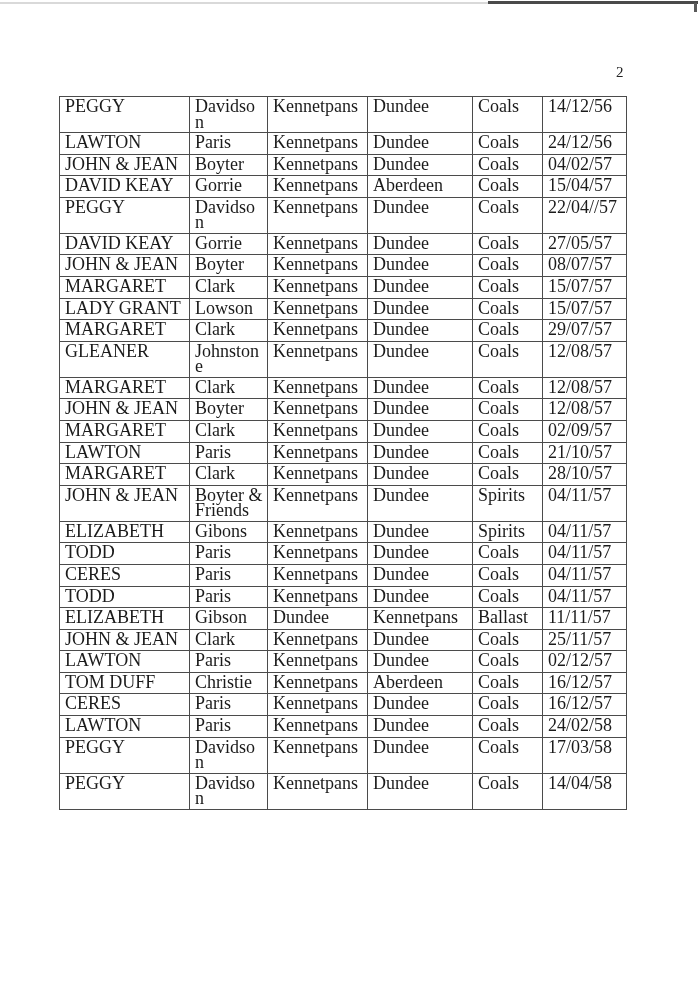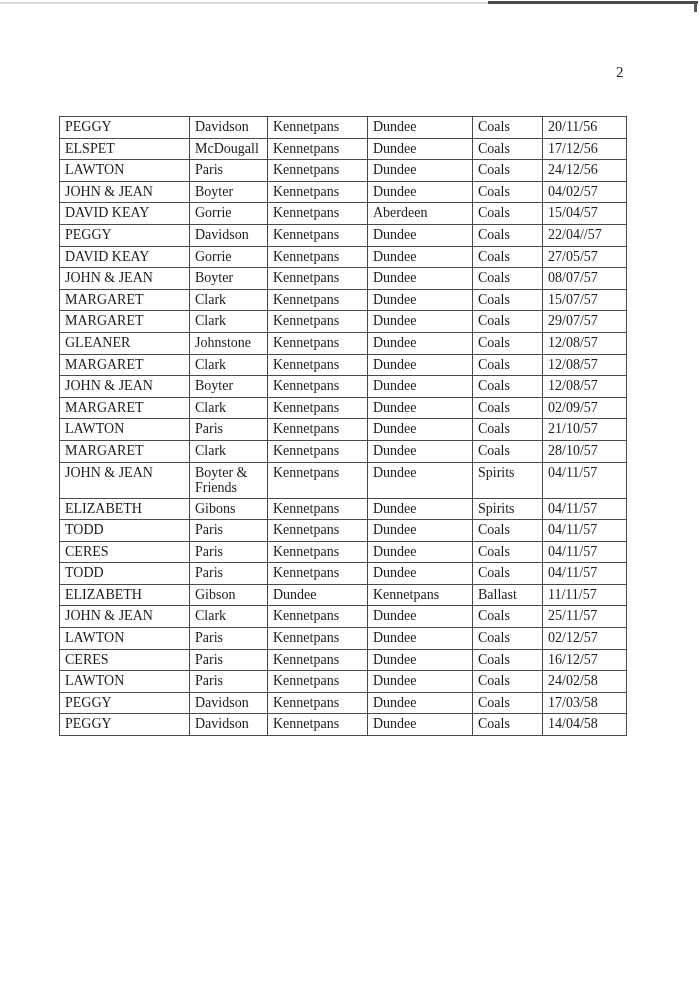--- a/index.html
+++ b/index.html
@@ -36,25 +36,25 @@
     background: #5a5a5a;
   }
   .page-number {
     position: absolute;
     left: 616px; top: 64px;
     font-size: 15px;
     color: #222;
   }
   table.shipping-table {
     position: absolute;
-    left: 59px; top: 116px;
+    left: 59px; top: 96px;
     width: 567px;
     border-collapse: collapse;
     table-layout: fixed;
-    font-size: 14px;
+    font-size: 18px;
   }
   table.shipping-table td {
     border: 1px solid #4b4b4b;
     box-sizing: border-box;
     height: 21.6px;
     padding: 2px 4px 2px 5px;
     line-height: 15.5px;
     vertical-align: top;
     overflow: hidden;
     white-space: normal;
@@ -89,29 +89,21 @@
       <col class="col-cargo">
       <col class="col-date">
     </colgroup>
     <tbody>
         <tr>
           <td>PEGGY</td>
           <td>Davidson</td>
           <td>Kennetpans</td>
           <td>Dundee</td>
           <td>Coals</td>
-          <td>20/11/56</td>
-        </tr>
-        <tr>
-          <td>ELSPET</td>
-          <td>McDougall</td>
-          <td>Kennetpans</td>
-          <td>Dundee</td>
-          <td>Coals</td>
-          <td>17/12/56</td>
+          <td>14/12/56</td>
         </tr>
         <tr>
           <td>LAWTON</td>
           <td>Paris</td>
           <td>Kennetpans</td>
           <td>Dundee</td>
           <td>Coals</td>
           <td>24/12/56</td>
         </tr>
         <tr>
@@ -156,20 +148,28 @@
         </tr>
         <tr>
           <td>MARGARET</td>
           <td>Clark</td>
           <td>Kennetpans</td>
           <td>Dundee</td>
           <td>Coals</td>
           <td>15/07/57</td>
         </tr>
         <tr>
+          <td>LADY GRANT</td>
+          <td>Lowson</td>
+          <td>Kennetpans</td>
+          <td>Dundee</td>
+          <td>Coals</td>
+          <td>15/07/57</td>
+        </tr>
+        <tr>
           <td>MARGARET</td>
           <td>Clark</td>
           <td>Kennetpans</td>
           <td>Dundee</td>
           <td>Coals</td>
           <td>29/07/57</td>
         </tr>
         <tr>
           <td>GLEANER</td>
           <td>Johnstone</td>
@@ -276,20 +276,28 @@
         </tr>
         <tr>
           <td>LAWTON</td>
           <td>Paris</td>
           <td>Kennetpans</td>
           <td>Dundee</td>
           <td>Coals</td>
           <td>02/12/57</td>
         </tr>
         <tr>
+          <td>TOM DUFF</td>
+          <td>Christie</td>
+          <td>Kennetpans</td>
+          <td>Aberdeen</td>
+          <td>Coals</td>
+          <td>16/12/57</td>
+        </tr>
+        <tr>
           <td>CERES</td>
           <td>Paris</td>
           <td>Kennetpans</td>
           <td>Dundee</td>
           <td>Coals</td>
           <td>16/12/57</td>
         </tr>
         <tr>
           <td>LAWTON</td>
           <td>Paris</td>

